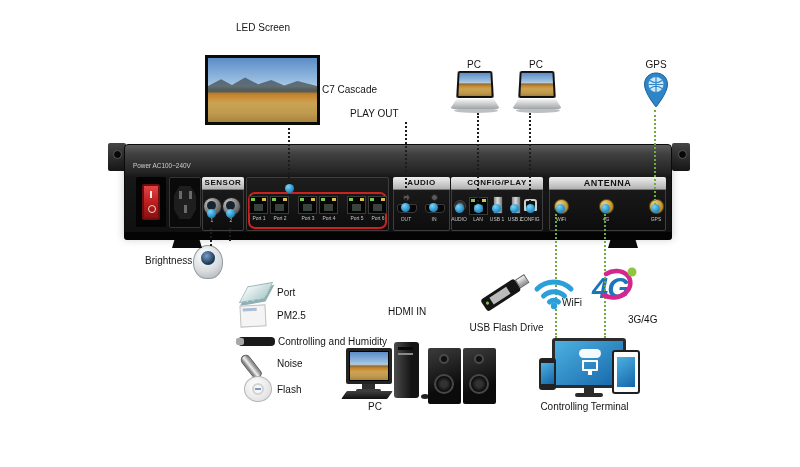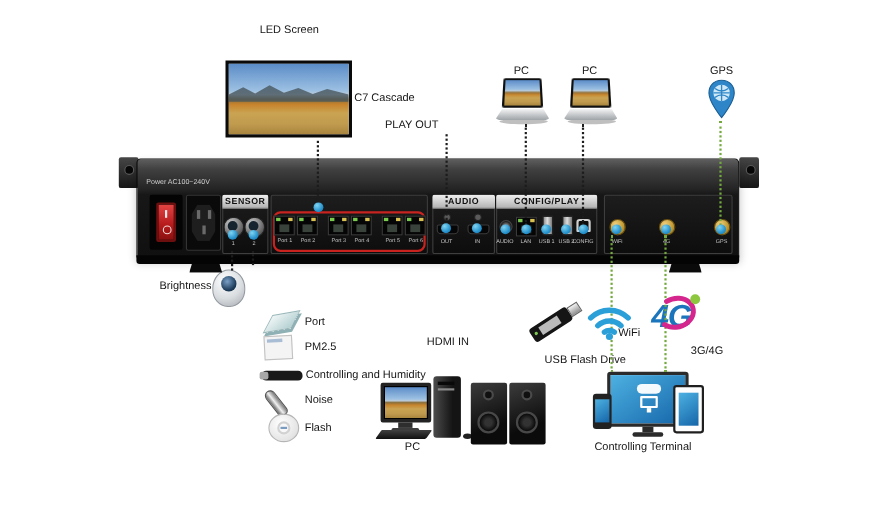--- a/index.html
+++ b/index.html
@@ -306,20 +306,21 @@
   <div class="dot" style="left:492px;top:204px;"></div>
   <div class="dot" style="left:510px;top:204px;"></div>
   <div class="dot" style="left:526px;top:204px;"></div>
   <div class="plabel" style="left:439px;top:217px;">AUDIO</div>
   <div class="plabel" style="left:458px;top:217px;">LAN</div>
   <div class="plabel" style="left:477px;top:217px;">USB 1</div>
   <div class="plabel" style="left:495px;top:217px;">USB 2</div>
   <div class="plabel" style="left:510px;top:217px;">CONFIG</div>
 
   <div class="plate" style="left:549px;top:177px;width:117px;height:54px;"></div>
+  <div class="shead" style="left:549px;top:177px;width:117px;font-size:9px;">ANTENNA</div>
   <div class="sma" style="left:554px;top:199px;"></div>
   <div class="sma" style="left:599px;top:199px;"></div>
   <div class="sma" style="left:649px;top:199px;"></div>
   <div class="dot" style="left:556px;top:204px;"></div>
   <div class="dot" style="left:601px;top:204px;"></div>
   <div class="dot" style="left:651px;top:204px;"></div>
   <div class="plabel" style="left:541px;top:217px;">WiFi</div>
   <div class="plabel" style="left:586px;top:217px;">4G</div>
   <div class="plabel" style="left:636px;top:217px;">GPS</div>
 
@@ -359,21 +360,21 @@
   <div class="pc-mouse"></div>
   <div class="lbl center" style="left:360px;top:401px;width:30px;">PC</div>
 
   <div class="spk" style="left:428px;top:348px;"></div>
   <div class="spk" style="left:463px;top:348px;"></div>
 
   <div class="usbdrive">
     <div class="bodyp"></div>
       <div class="conn"></div>
   </div>
-  <div class="lbl center" style="left:484px;top:322px;width:85px;text-align:right;">USB Flash Drive</div>
+  <div class="lbl center" style="left:464px;top:322px;width:85px;">USB Flash Drive</div>
 
   <svg style="position:absolute;left:533px;top:272px;z-index:41;" width="42" height="38" viewBox="0 0 42 38">
     <path d="M4 17 A 24 24 0 0 1 38 17" fill="none" stroke="#2b9fd8" stroke-width="5" stroke-linecap="round"></path>
     <path d="M10.5 24 A 15 15 0 0 1 31.5 24" fill="none" stroke="#2b9fd8" stroke-width="5" stroke-linecap="round"></path>
     <path d="M16.5 30 A 7 7 0 0 1 25.5 30" fill="none" stroke="#2b9fd8" stroke-width="5" stroke-linecap="round"></path>
     <circle cx="21" cy="34" r="3.2" fill="#2b9fd8"></circle>
   </svg>
   <div class="lbl" style="left:562px;top:297px;z-index:42;">WiFi</div>
 
   <svg style="position:absolute;left:588px;top:264px;z-index:41;" width="54" height="46" viewBox="0 0 54 46">

